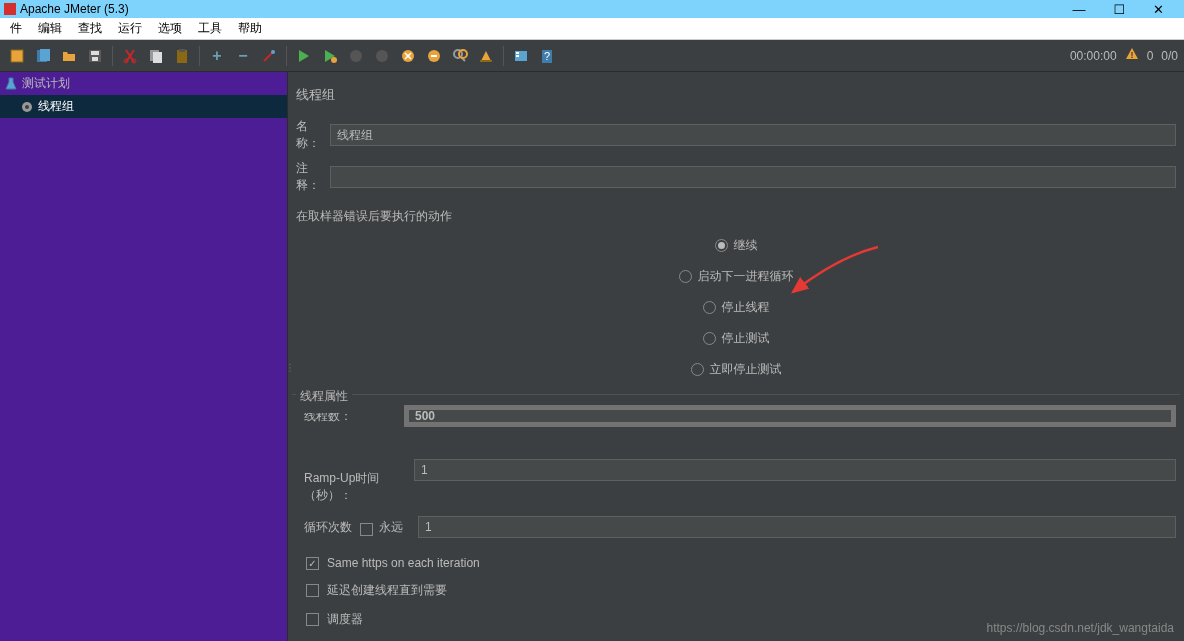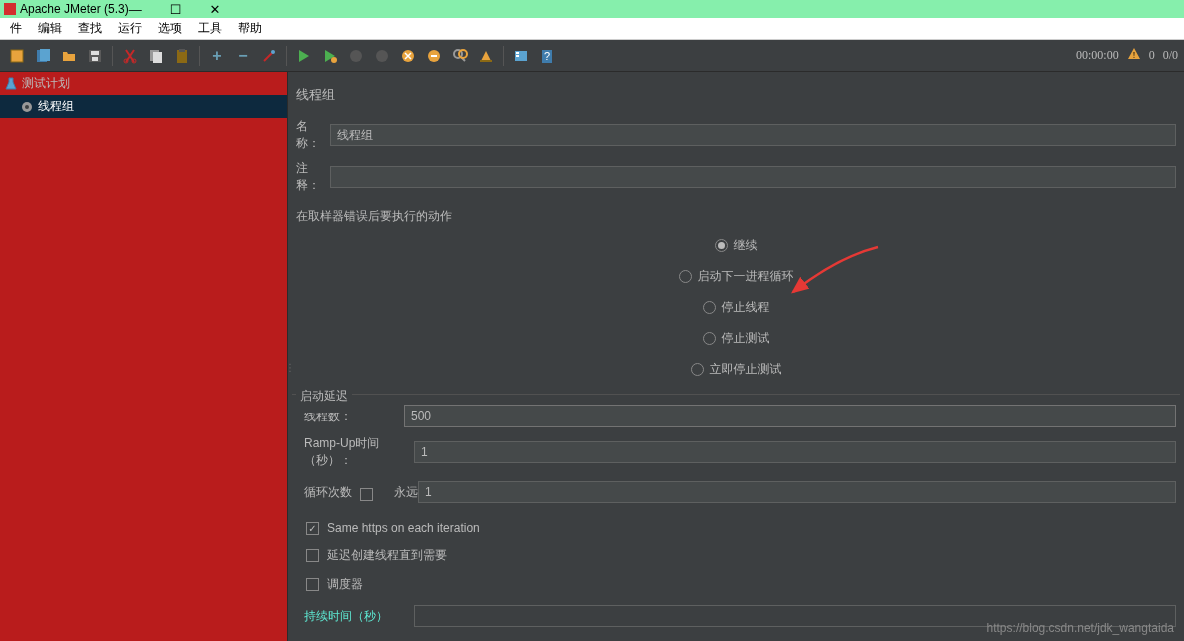--- a/index.html
+++ b/index.html
@@ -1,65 +1,65 @@
 <!DOCTYPE html>
 <html><head>
   <meta charset="utf-8">
   <style>
     * { margin: 0; padding: 0; box-sizing: border-box; }
     body { font-family: "Microsoft YaHei", Arial, sans-serif; font-size: 12px; background: #3c3f41; color: #bbbbbb; overflow: hidden; }
     
-    .titlebar { background: #86efac; height: 18px; display: flex; align-items: center; padding-left: 4px; }
+    .titlebar { background: #7dd3fc; height: 18px; display: flex; align-items: center; padding-left: 4px; justify-content: space-between; }
     .titlebar-left { display: flex; align-items: center; gap: 4px; }
     .titlebar-title { color: #000; font-size: 12px; }
     .titlebar-icon { width: 12px; height: 12px; background: #d32f2f; display: inline-block; }
     .window-controls { display: flex; gap: 28px; padding-right: 20px; }
     .window-control { color: #000; font-size: 13px; cursor: pointer; }
     
     .menubar { background: #ffffff; height: 22px; display: flex; align-items: center; padding-left: 4px; gap: 4px; border-bottom: 1px solid #ccc; }
     .menu-item { color: #000; font-size: 12px; padding: 2px 6px; cursor: pointer; }
     
     .toolbar { background: #3c3f41; height: 32px; display: flex; align-items: center; padding: 0 6px; gap: 4px; border-bottom: 1px solid #2b2b2b; }
     .toolbar-btn { width: 22px; height: 22px; display: flex; align-items: center; justify-content: center; cursor: pointer; border-radius: 2px; }
     .toolbar-sep { width: 1px; height: 20px; background: #555; margin: 0 2px; }
-    .toolbar-right { margin-left: auto; display: flex; align-items: center; gap: 8px; color: #bbbbbb; font-family: Liberation Serif, serif; }
+    .toolbar-right { margin-left: auto; display: flex; align-items: center; gap: 8px; color: #bbbbbb; }
     
     .main { display: flex; height: calc(100vh - 72px); }
-    .tree-panel { width: 288px; background: #b91c1c; border-right: 1px solid #2b2b2b; }
+    .tree-panel { width: 288px; background: #4c1d95; border-right: 1px solid #2b2b2b; }
     .tree-item { display: flex; align-items: center; padding: 3px 8px; gap: 4px; cursor: pointer; font-size: 12px; }
     .tree-item.root { padding-left: 4px; }
     .tree-item.child { padding-left: 20px; background: #0d293e; color: #fff; }
     .tree-icon { width: 14px; height: 14px; display: inline-flex; align-items: center; justify-content: center; }
     
     .content { flex: 1; background: #3c3f41; padding: 8px 4px; position: relative; overflow: hidden; }
     .content-title { font-size: 13px; color: #bbbbbb; padding: 6px 4px 14px 4px; }
     
     .form-row { display: flex; align-items: center; margin-bottom: 8px; padding: 0 4px; }
     .form-label { width: 100px; font-size: 12px; color: #bbbbbb; flex-shrink: 0; }
-    .form-label.wide { width: 110px; }
+    .form-label.wide { width: 110px; margin-top: 35px; }
     .form-input { flex: 1; background: #45494a; border: 1px solid #5e6060; color: #bbbbbb; height: 22px; padding: 0 6px; font-size: 12px; }
-    .form-input.highlighted { border: 1px solid #737373; }
+    .form-input.highlighted { border: 5px solid #737373; font-weight: bold; }
     
     .section-label { font-size: 12px; color: #bbbbbb; padding: 6px 4px 10px 4px; }
     
     .radio-group { display: flex; gap: 14px; align-items: center; padding: 2px 14px 12px 14px; flex-direction: column; }
     .radio-item { display: flex; align-items: center; gap: 6px; cursor: pointer; }
     .radio-circle { width: 13px; height: 13px; border-radius: 50%; border: 1px solid #888; display: flex; align-items: center; justify-content: center; }
     .radio-circle.checked::after { content: ''; width: 7px; height: 7px; border-radius: 50%; background: #bbbbbb; }
     
     .fieldset-divider { border-top: 1px solid #515151; margin: 4px 0 10px 0; }
     .fieldset-title { font-size: 12px; color: #bbbbbb; padding: 0 4px 8px 4px; position: relative; top: -17px; background: #3c3f41; display: inline-block; margin-left: 4px; }
     
     .check-row { display: flex; align-items: center; padding: 6px 14px; gap: 8px; }
     .checkbox { width: 13px; height: 13px; border: 1px solid #888; display: flex; align-items: center; justify-content: center; cursor: pointer; }
     .checkbox.checked::after { content: '✓'; font-size: 10px; color: #bbbbbb; }
     
     .loop-row { display: flex; align-items: center; padding: 4px 4px; margin-bottom: 8px; }
     .loop-label { width: 56px; }
-    .loop-check { display: flex; align-items: flex-end; gap: 21px; width: 58px; }
+    .loop-check { display: flex; align-items: flex-end; gap: 6px; width: 58px; }
     
     .disabled-label { color: #5eead4; }
     
     .arrow-annotation { position: absolute; top: 170px; left: 490px; pointer-events: none; }
     .arrow-svg { width: 120px; height: 60px; }
     
     .watermark { position: fixed; bottom: 6px; right: 10px; color: #888; font-size: 12px; }
     .splitter-handle { position: absolute; left: -3px; top: 290px; color: #666; font-size: 10px; }
   </style>
 </head>
@@ -271,21 +271,21 @@
         <span class="radio-circle"></span>
         <span>停止测试</span>
       </div>
       <div class="radio-item">
         <span class="radio-circle"></span>
         <span>立即停止测试</span>
       </div>
     </div>
 
     <div class="fieldset-divider"></div>
-    <div style="height:0"><span class="fieldset-title">启动延迟</span></div>
+    <div style="height:0"><span class="fieldset-title">线程属性</span></div>
 
     <div class="form-row" style="padding-left:12px">
       <div class="form-label">线程数：</div>
       <input class="form-input highlighted" value="500" style="">
     </div>
 
     <div class="form-row" style="padding-left:12px">
       <div class="form-label wide">Ramp-Up时间（秒）：</div>
       <input class="form-input" value="1" style="">
     </div>

